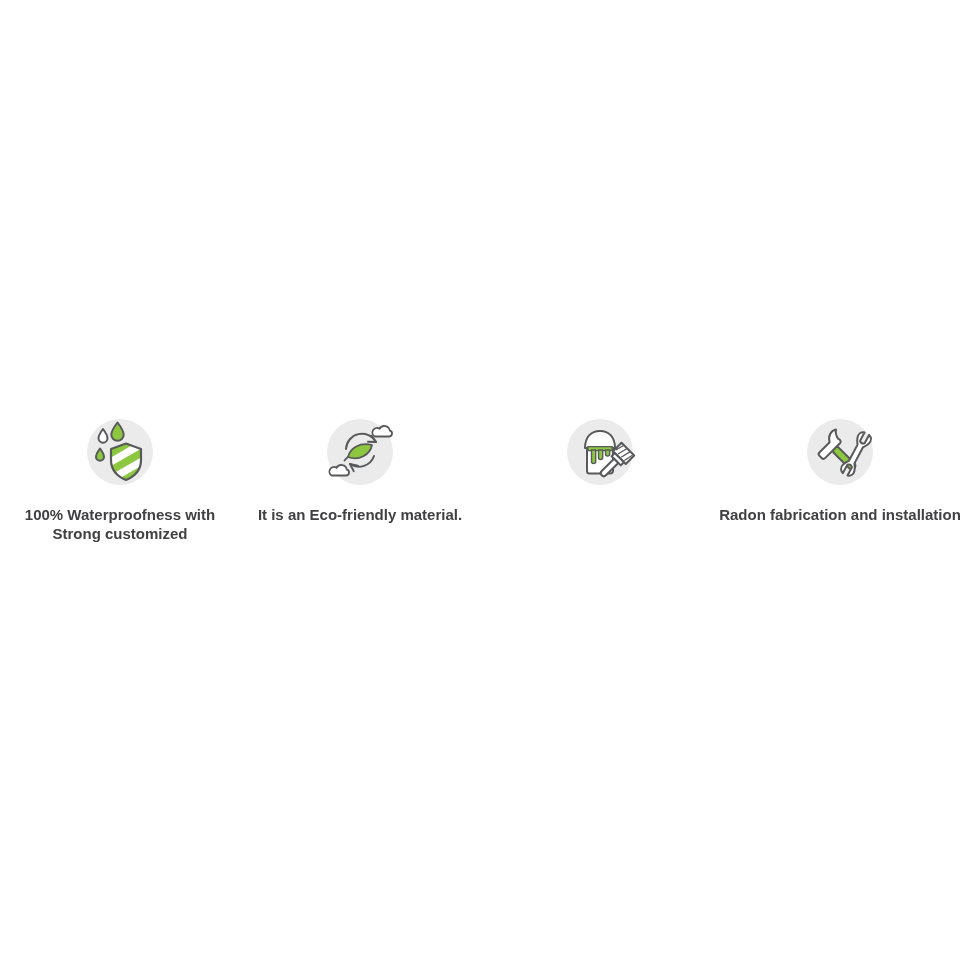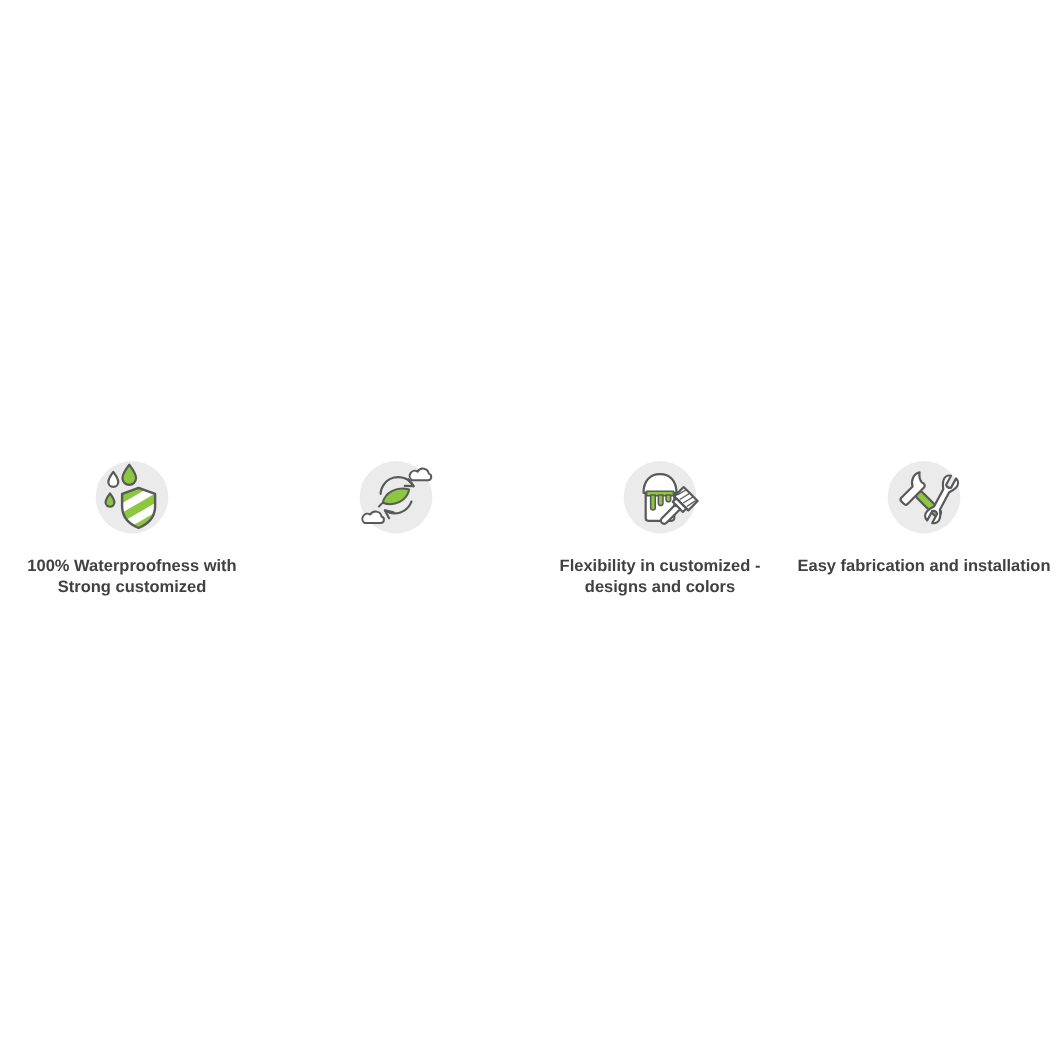--- a/index.html
+++ b/index.html
@@ -79,20 +79,21 @@
         <path d="M22 39 C24 30 34 24 46 27 C44 37 33 43 22 39 Z" fill="#8dc63f" stroke="#58595b" stroke-width="1.8" stroke-linejoin="round"></path>
         <path d="M22 39 Q20 40.5 18.5 42.5" fill="none" stroke="#58595b" stroke-width="1.8" stroke-linecap="round"></path>
 
         <g fill="#ffffff" stroke="#58595b" stroke-width="1.8" stroke-linejoin="round">
           <path transform="translate(46,9)" d="M2.5 9.5 h14.5 a3 3 0 0 0 0.8 -5.9 a5.5 5.5 0 0 0 -10.2 -1.8 A3.8 3.8 0 0 0 2.5 9.5 Z"></path>
           <path transform="translate(3,48)" d="M2.5 9.5 h14.5 a3 3 0 0 0 0.8 -5.9 a5.5 5.5 0 0 0 -10.2 -1.8 A3.8 3.8 0 0 0 2.5 9.5 Z"></path>
         </g>
       </svg>
     </div>
     <div class="caption">
+      <span>It is an Eco-friendly material.</span>
     </div>
   </div>
 
   <div class="feature">
     <div class="icon-badge">
       <svg viewBox="0 0 68 68" aria-hidden="true">
         <circle cx="34" cy="34" r="33" fill="#ebebeb"></circle>
 
         <path d="M19 30 C19 19 25 13 34 13 C43 13 49 19 49 30 Z" fill="#ffffff" stroke="#58595b" stroke-width="2" stroke-linejoin="round"></path>
 
@@ -113,24 +114,20 @@
           </g>
           <g stroke="#58595b" stroke-width="1.2" fill="none">
             <line x1="-5.5" y1="-21" x2="-8" y2="-12"></line>
             <line x1="-1" y1="-21" x2="-3.5" y2="-10.5"></line>
             <line x1="3.5" y1="-21" x2="1" y2="-10.5"></line>
             <line x1="7.5" y1="-20" x2="5.5" y2="-10.5"></line>
           </g>
         </g>
       </svg>
     </div>
-    <div class="caption">
-      <span>Flexibility in customized -</span>
-      <span>designs and colors</span>
-    </div>
   </div>
 
   <div class="feature">
     <div class="icon-badge">
       <svg viewBox="0 0 68 68" aria-hidden="true">
         <circle cx="34" cy="34" r="33" fill="#ebebeb"></circle>
 
         <g transform="translate(30,32) rotate(-45)">
           <rect x="-3.6" y="-3" width="7.2" height="29" rx="3.6" fill="#8dc63f" stroke="#58595b" stroke-width="2" stroke-linejoin="round"></rect>
           <path d="M-13.5 -2 Q-15.8 -2 -15.8 -4.5 L-15.8 -7.5 Q-15.8 -10 -13.5 -10
@@ -145,18 +142,18 @@
                    L 3 9
                    C 4.5 11 5.8 13 6.5 15.5 C 7.5 19 6 22 2.6 23
                    L 2.6 13.5 Q 0 11 -2.6 13.5 L -2.6 23
                    C -6 22 -7.5 19 -6.5 15.5 C -5.8 13 -4.5 11 -3 9
                    L -3 -9
                    C -4.5 -11 -5.8 -13 -6.5 -15.5 C -7.5 -19 -6 -22 -2.6 -23 Z" fill="#ffffff" stroke="#58595b" stroke-width="2" stroke-linejoin="round"></path>
         </g>
       </svg>
     </div>
     <div class="caption">
-      <span>Easy fabrication and installation</span>
+      <span>Radon fabrication and installation</span>
 
     </div>
   </div>
 
 </div>
 
 </body></html>

